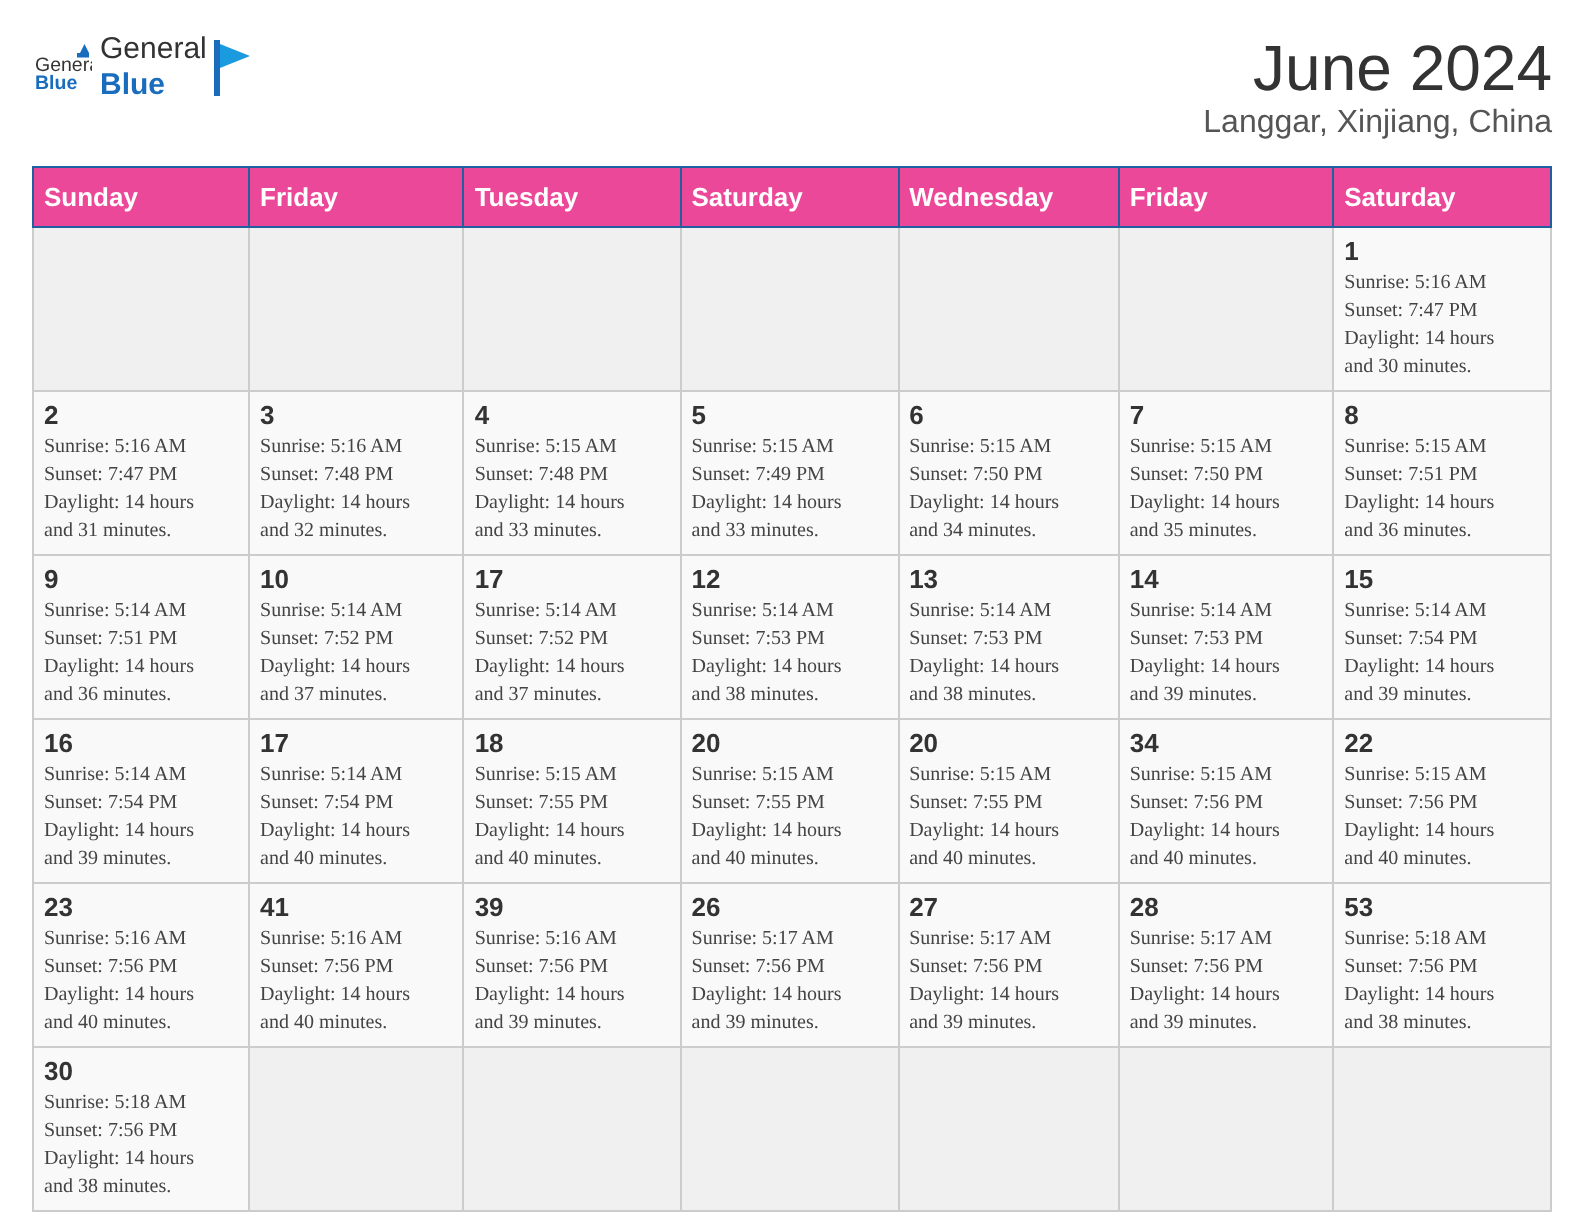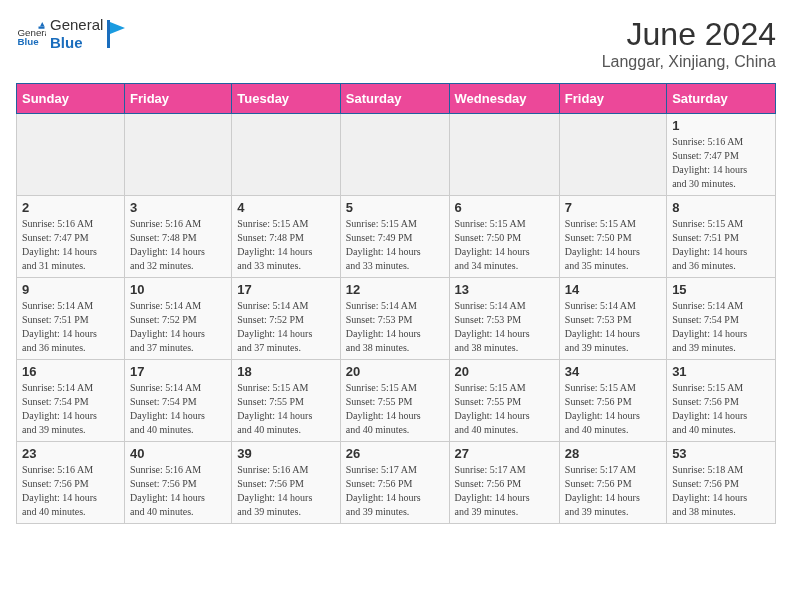--- a/index.html
+++ b/index.html
@@ -271,37 +271,37 @@
 and 40 minutes.</div>
         </td>
         <td>
           <span class="day-number">34</span>
           <div class="day-info" style="white-space: pre-line;">Sunrise: 5:15 AM
 Sunset: 7:56 PM
 Daylight: 14 hours
 and 40 minutes.</div>
         </td>
         <td>
-          <span class="day-number">31</span>
+          <span class="day-number">22</span>
           <div class="day-info" style="white-space: pre-line;">Sunrise: 5:15 AM
 Sunset: 7:56 PM
 Daylight: 14 hours
 and 40 minutes.</div>
         </td>
       </tr>
       <tr>
         <td>
           <span class="day-number">23</span>
           <div class="day-info" style="white-space: pre-line;">Sunrise: 5:16 AM
 Sunset: 7:56 PM
 Daylight: 14 hours
 and 40 minutes.</div>
         </td>
         <td>
-          <span class="day-number">40</span>
+          <span class="day-number">41</span>
           <div class="day-info" style="white-space: pre-line;">Sunrise: 5:16 AM
 Sunset: 7:56 PM
 Daylight: 14 hours
 and 40 minutes.</div>
         </td>
         <td>
           <span class="day-number">39</span>
           <div class="day-info" style="white-space: pre-line;">Sunrise: 5:16 AM
 Sunset: 7:56 PM
 Daylight: 14 hours
@@ -328,15 +328,30 @@
 Daylight: 14 hours
 and 39 minutes.</div>
         </td>
         <td>
           <span class="day-number">53</span>
           <div class="day-info" style="white-space: pre-line;">Sunrise: 5:18 AM
 Sunset: 7:56 PM
 Daylight: 14 hours
 and 38 minutes.</div>
         </td>
+      </tr>
+      <tr>
+        <td>
+          <span class="day-number">30</span>
+          <div class="day-info" style="white-space: pre-line;">Sunrise: 5:18 AM
+Sunset: 7:56 PM
+Daylight: 14 hours
+and 38 minutes.</div>
+        </td>
+        <td class="empty"></td>
+        <td class="empty"></td>
+        <td class="empty"></td>
+        <td class="empty"></td>
+        <td class="empty"></td>
+        <td class="empty"></td>
       </tr>
     </tbody>
 </table>
 
 </body></html>

